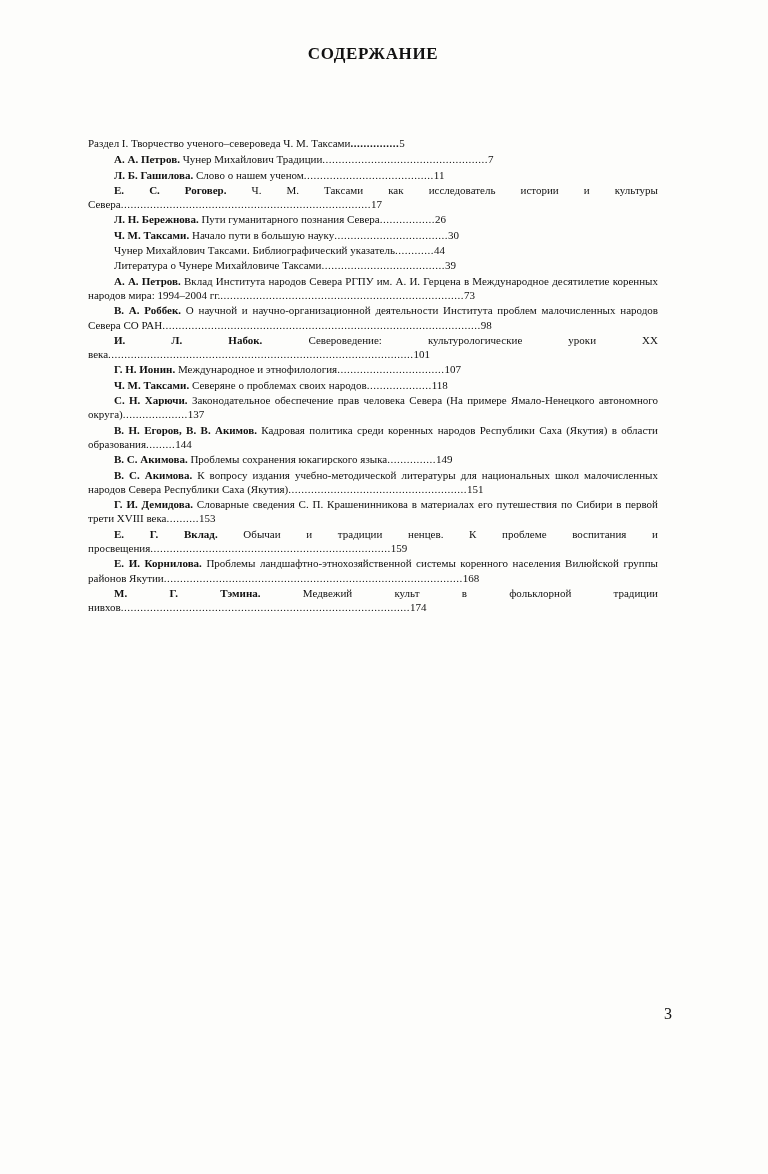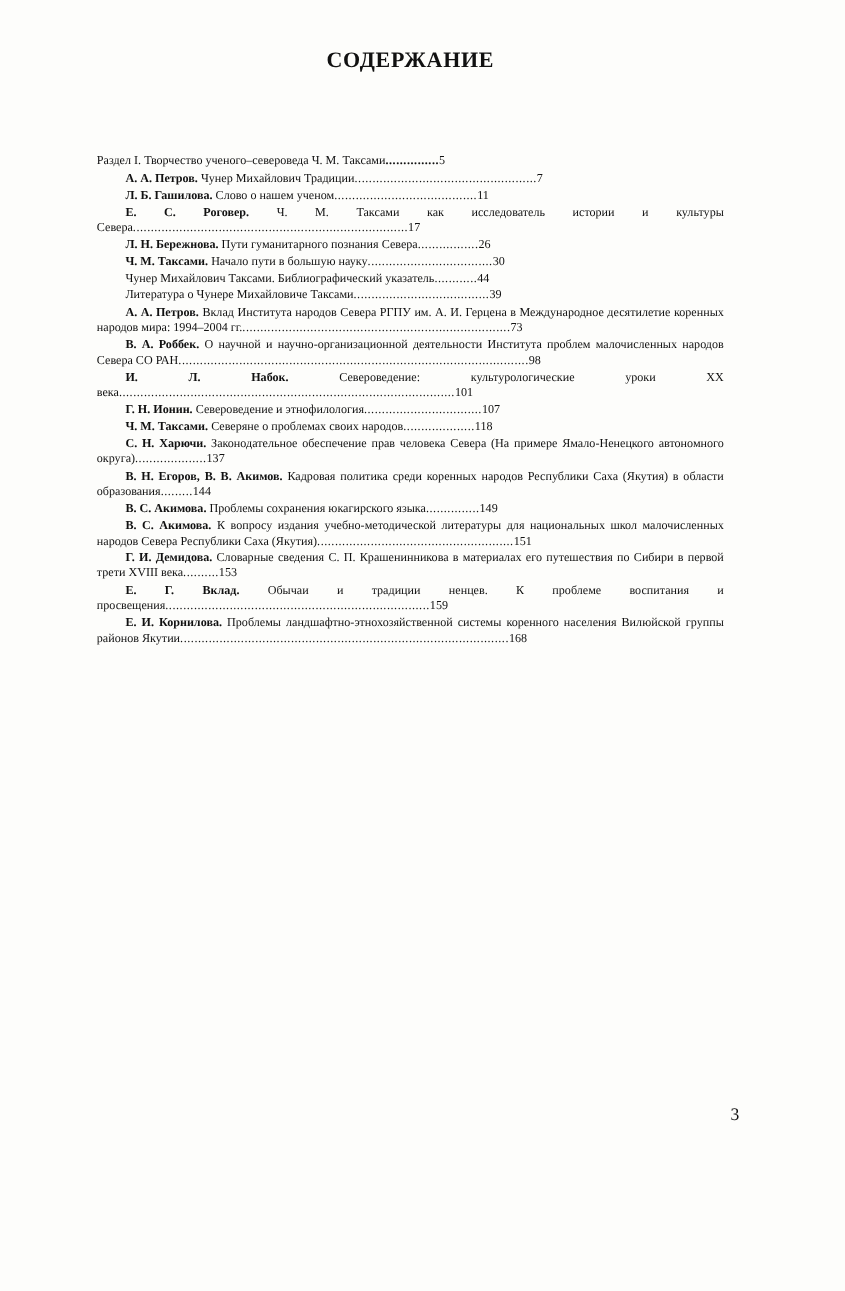--- a/index.html
+++ b/index.html
@@ -24,21 +24,21 @@
   }
   .content {
     position: absolute;
     left: 88px;
     top: 44px;
     width: 570px;
   }
   .doc-title {
     text-align: center;
     font-weight: bold;
-    font-size: 20px;
+    font-size: 17px;
     letter-spacing: 0.6px;
     margin: 0 0 72px 0;
   }
   .toc {
     font-size: 11px;
     line-height: 1.30;
   }
   .entry {
     margin: 0 0 1px 0;
     text-align: justify;
@@ -131,21 +131,21 @@
         <span class="title-txt">О научной и научно-организационной деятельности Института проблем малочисленных народов Севера СО РАН</span><span class="dots">..................................................................................................</span><span class="pg">98</span>
       </div>
 
       <div class="entry lvl-item">
         <span class="author">И. Л. Набок.</span>
         <span class="title-txt">Североведение: культурологические уроки XX века</span><span class="dots">..............................................................................................</span><span class="pg">101</span>
       </div>
 
       <div class="entry lvl-item">
         <span class="author">Г. Н. Ионин.</span>
-        <span class="title-txt">Североведение и этнофилология</span><span class="dots">.................................</span><span class="pg">107</span>
+        <span class="title-txt">Международное и этнофилология</span><span class="dots">.................................</span><span class="pg">107</span>
       </div>
 
       <div class="entry lvl-item">
         <span class="author">Ч. М. Таксами.</span>
         <span class="title-txt">Северяне о проблемах своих народов</span><span class="dots">....................</span><span class="pg">118</span>
       </div>
 
       <div class="entry lvl-item">
         <span class="author">С. Н. Харючи.</span>
         <span class="title-txt">Законодательное обеспечение прав человека Севера (На примере Ямало-Ненецкого автономного округа)</span><span class="dots">....................</span><span class="pg">137</span>
@@ -174,18 +174,22 @@
       <div class="entry lvl-item">
         <span class="author">Е. Г. Вклад.</span>
         <span class="title-txt">Обычаи и традиции ненцев. К проблеме воспитания и просвещения</span><span class="dots">..........................................................................</span><span class="pg">159</span>
       </div>
 
       <div class="entry lvl-item">
         <span class="author">Е. И. Корнилова.</span>
         <span class="title-txt">Проблемы ландшафтно-этнохозяйственной системы коренного населения Вилюйской группы районов Якутии</span><span class="dots">............................................................................................</span><span class="pg">168</span>
       </div>
 
+      <div class="entry lvl-item">
+        <span class="author">М. Г. Тэмина.</span>
+        <span class="title-txt">Медвежий культ в фольклорной традиции нивхов</span><span class="dots">.........................................................................................</span><span class="pg">174</span>
+      </div>
 
     </div>
   </div>
 
   <div class="folio">3</div>
 </div>
 
 </body></html>

